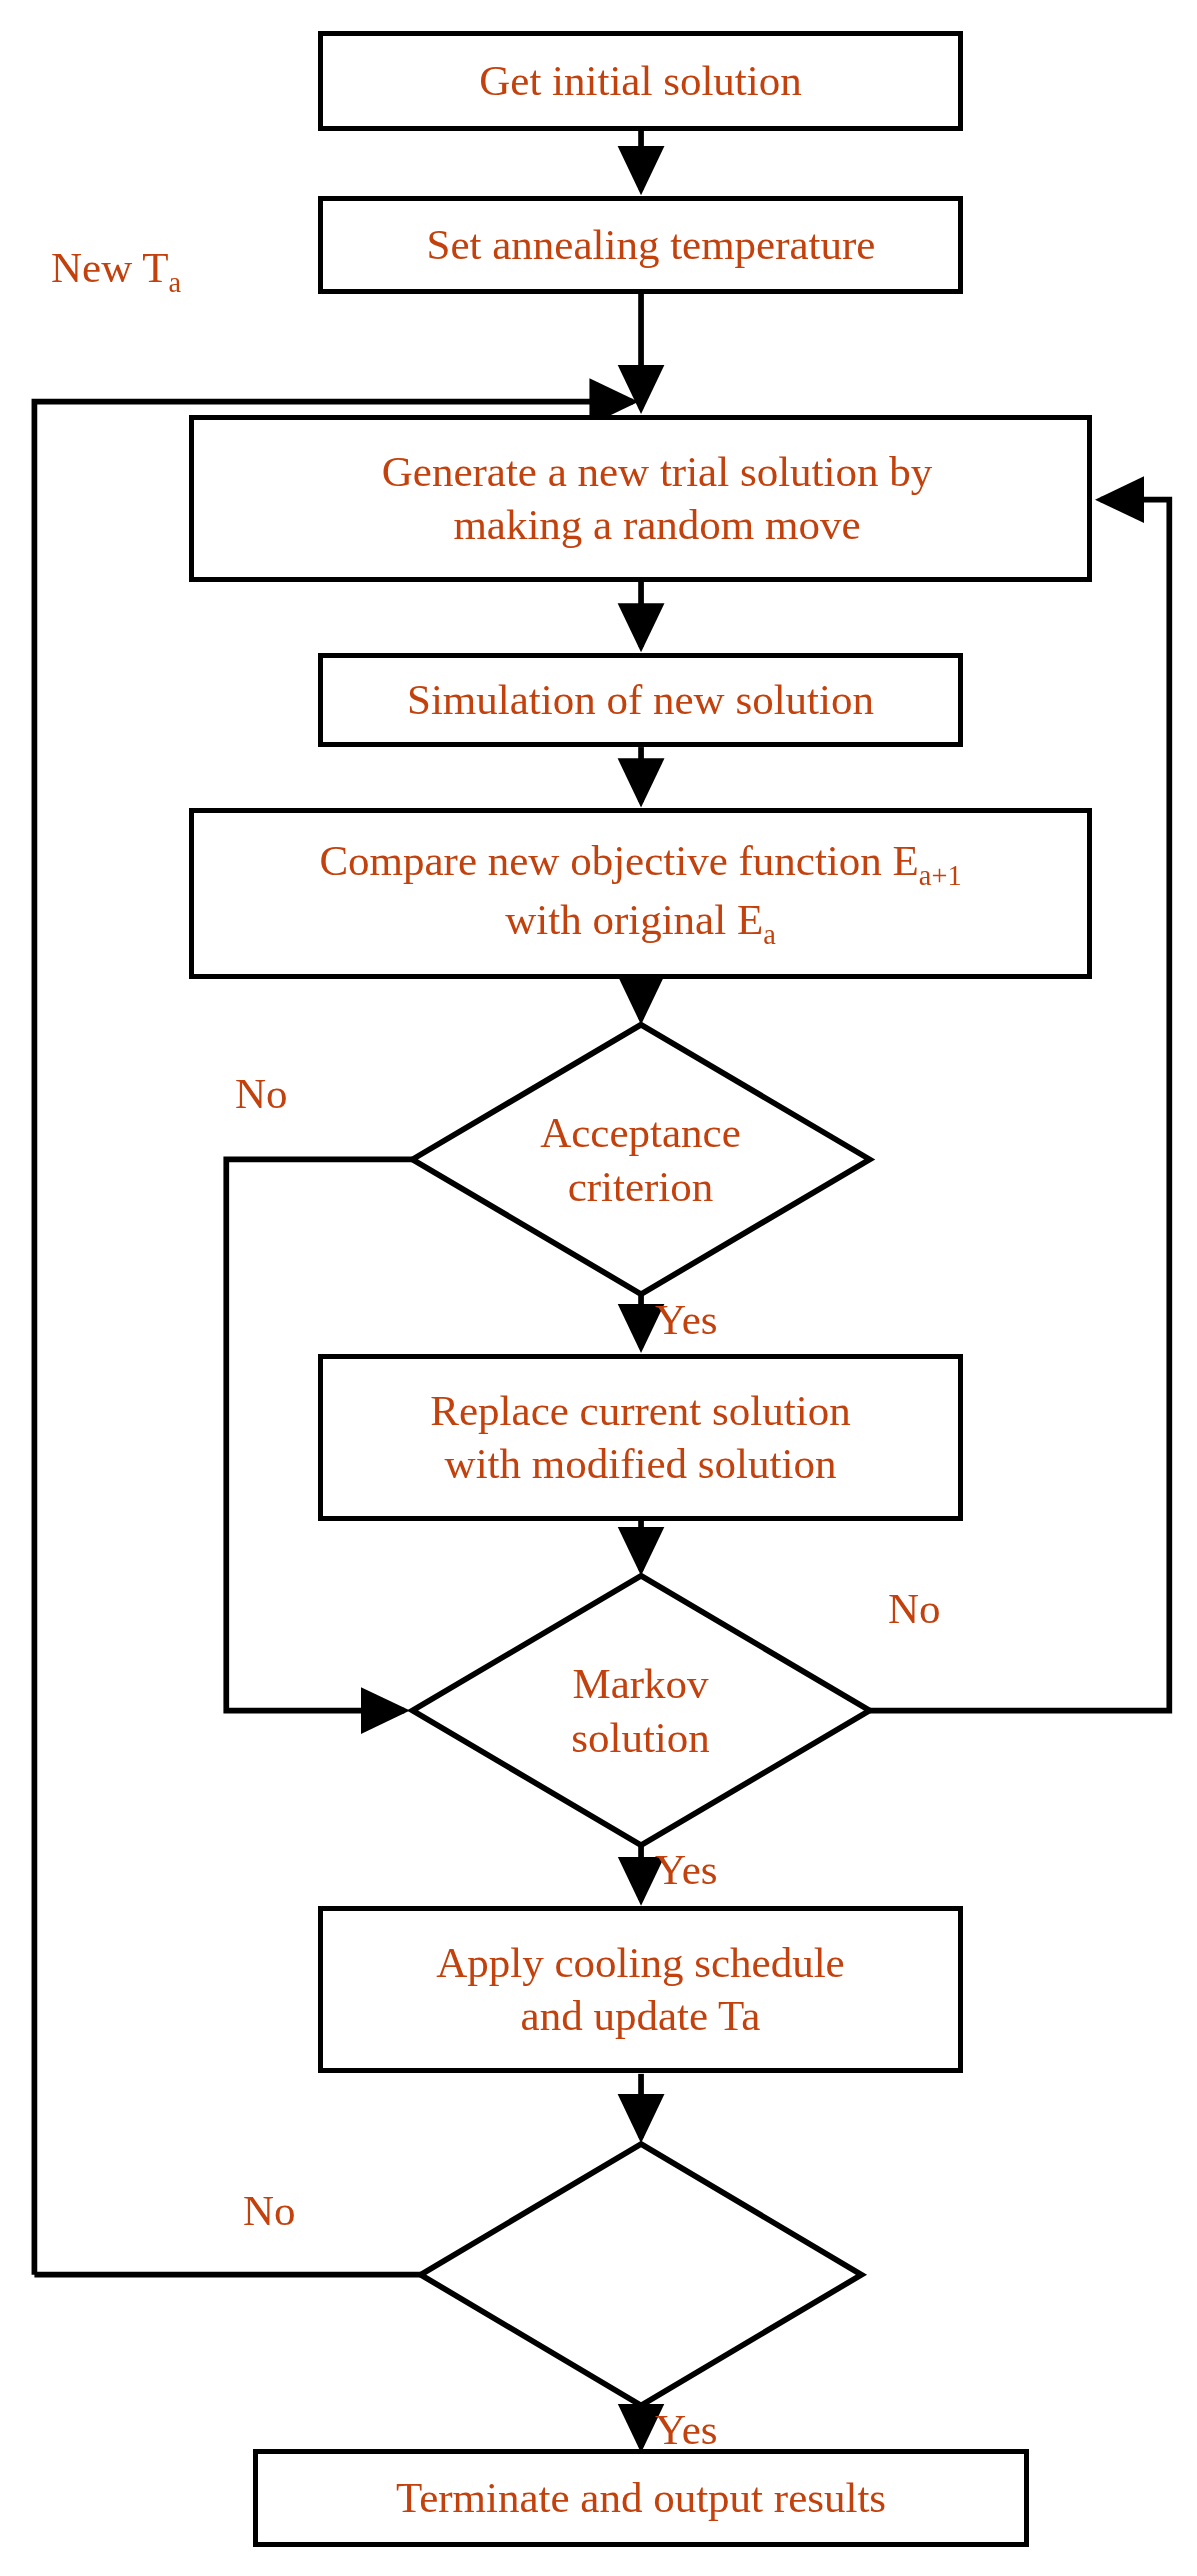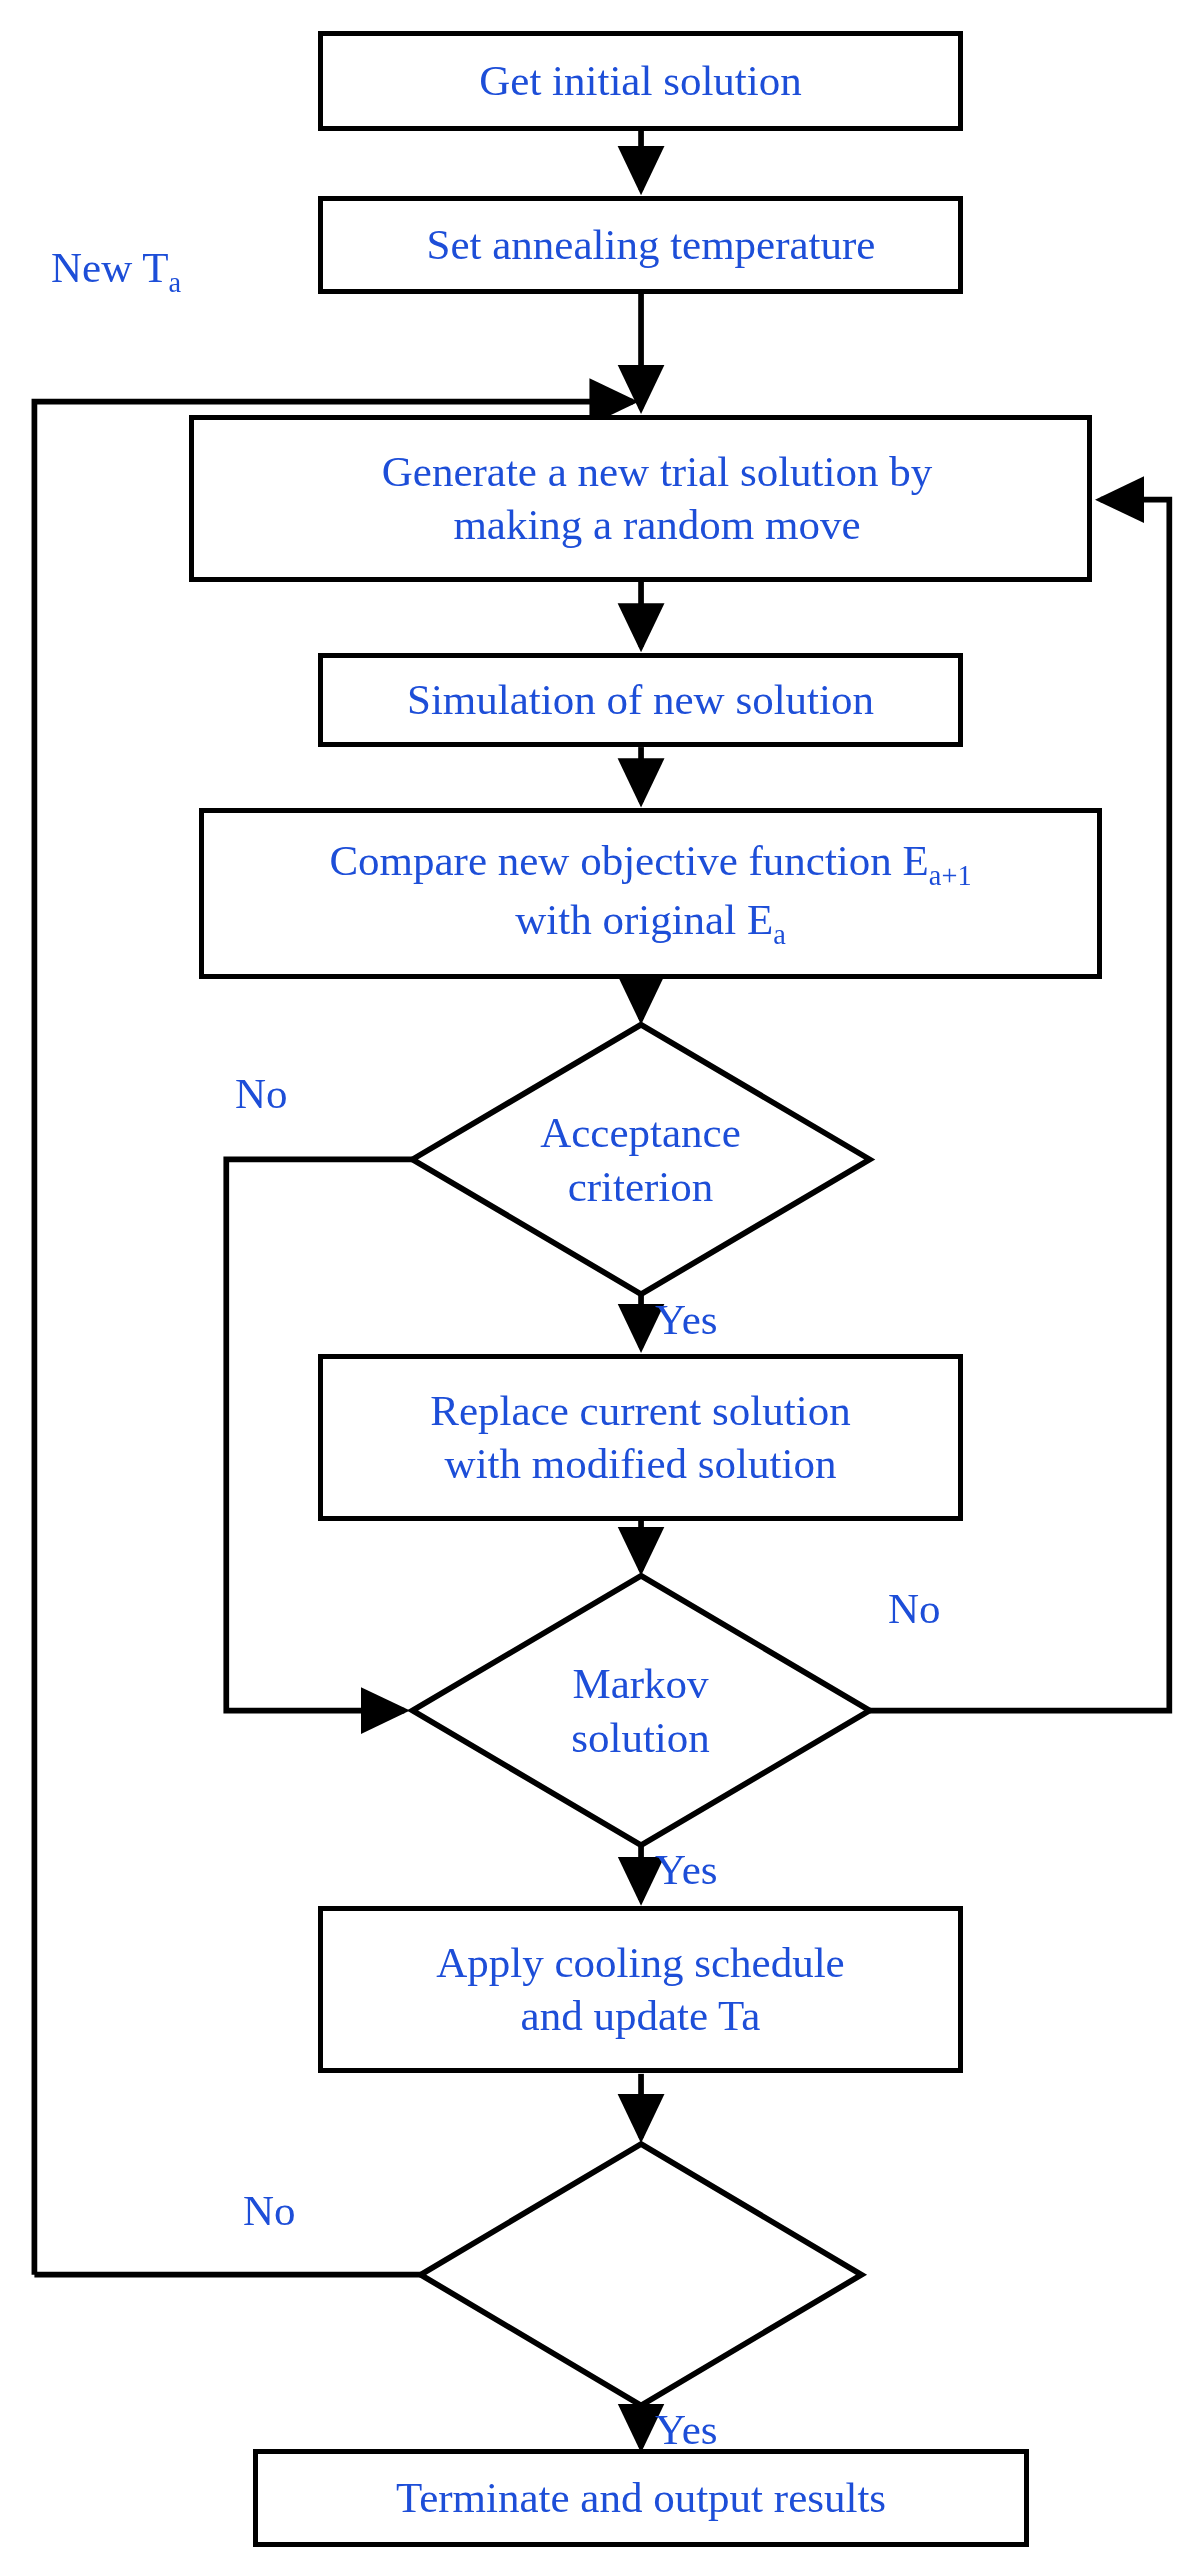--- a/index.html
+++ b/index.html
@@ -8,21 +8,21 @@
     padding: 0;
     background: #ffffff;
   }
   #page {
     position: relative;
     width: 1198px;
     height: 2576px;
     background: #ffffff;
     overflow: hidden;
     font-family: "Liberation Serif", "DejaVu Serif", serif;
-    color: #1d4ed8;
+    color: #c2410c;
   }
   #edges {
     position: absolute;
     left: 0;
     top: 0;
     width: 1198px;
     height: 2576px;
     pointer-events: none;
   }
   .node {
@@ -130,21 +130,21 @@
 
   <div class="node process" style="left:189px; top:415px; width:903px; height:167px;padding-left:33px;">
     <span class="txt">Generate a new trial solution by
 making a random move</span>
   </div>
 
   <div class="node process" style="left:318px; top:653px; width:645px; height:94px;">
     <span class="txt">Simulation of new solution</span>
   </div>
 
-  <div class="node process" style="left:199px; top:808px; width:903px; height:171px;">
+  <div class="node process" style="left:189px; top:808px; width:903px; height:171px;">
     <span class="txt" style="white-space:normal;">
       <span>Compare new objective function E</span><span class="sub">a+1</span><br>
       <span>with original E</span><span class="sub">a</span>
     </span>
   </div>
 
   <div class="node decision" style="left:412px; top:1025px; width:457px; height:269px;">
     <span class="dtxt">Acceptance
 criterion</span>
   </div>

